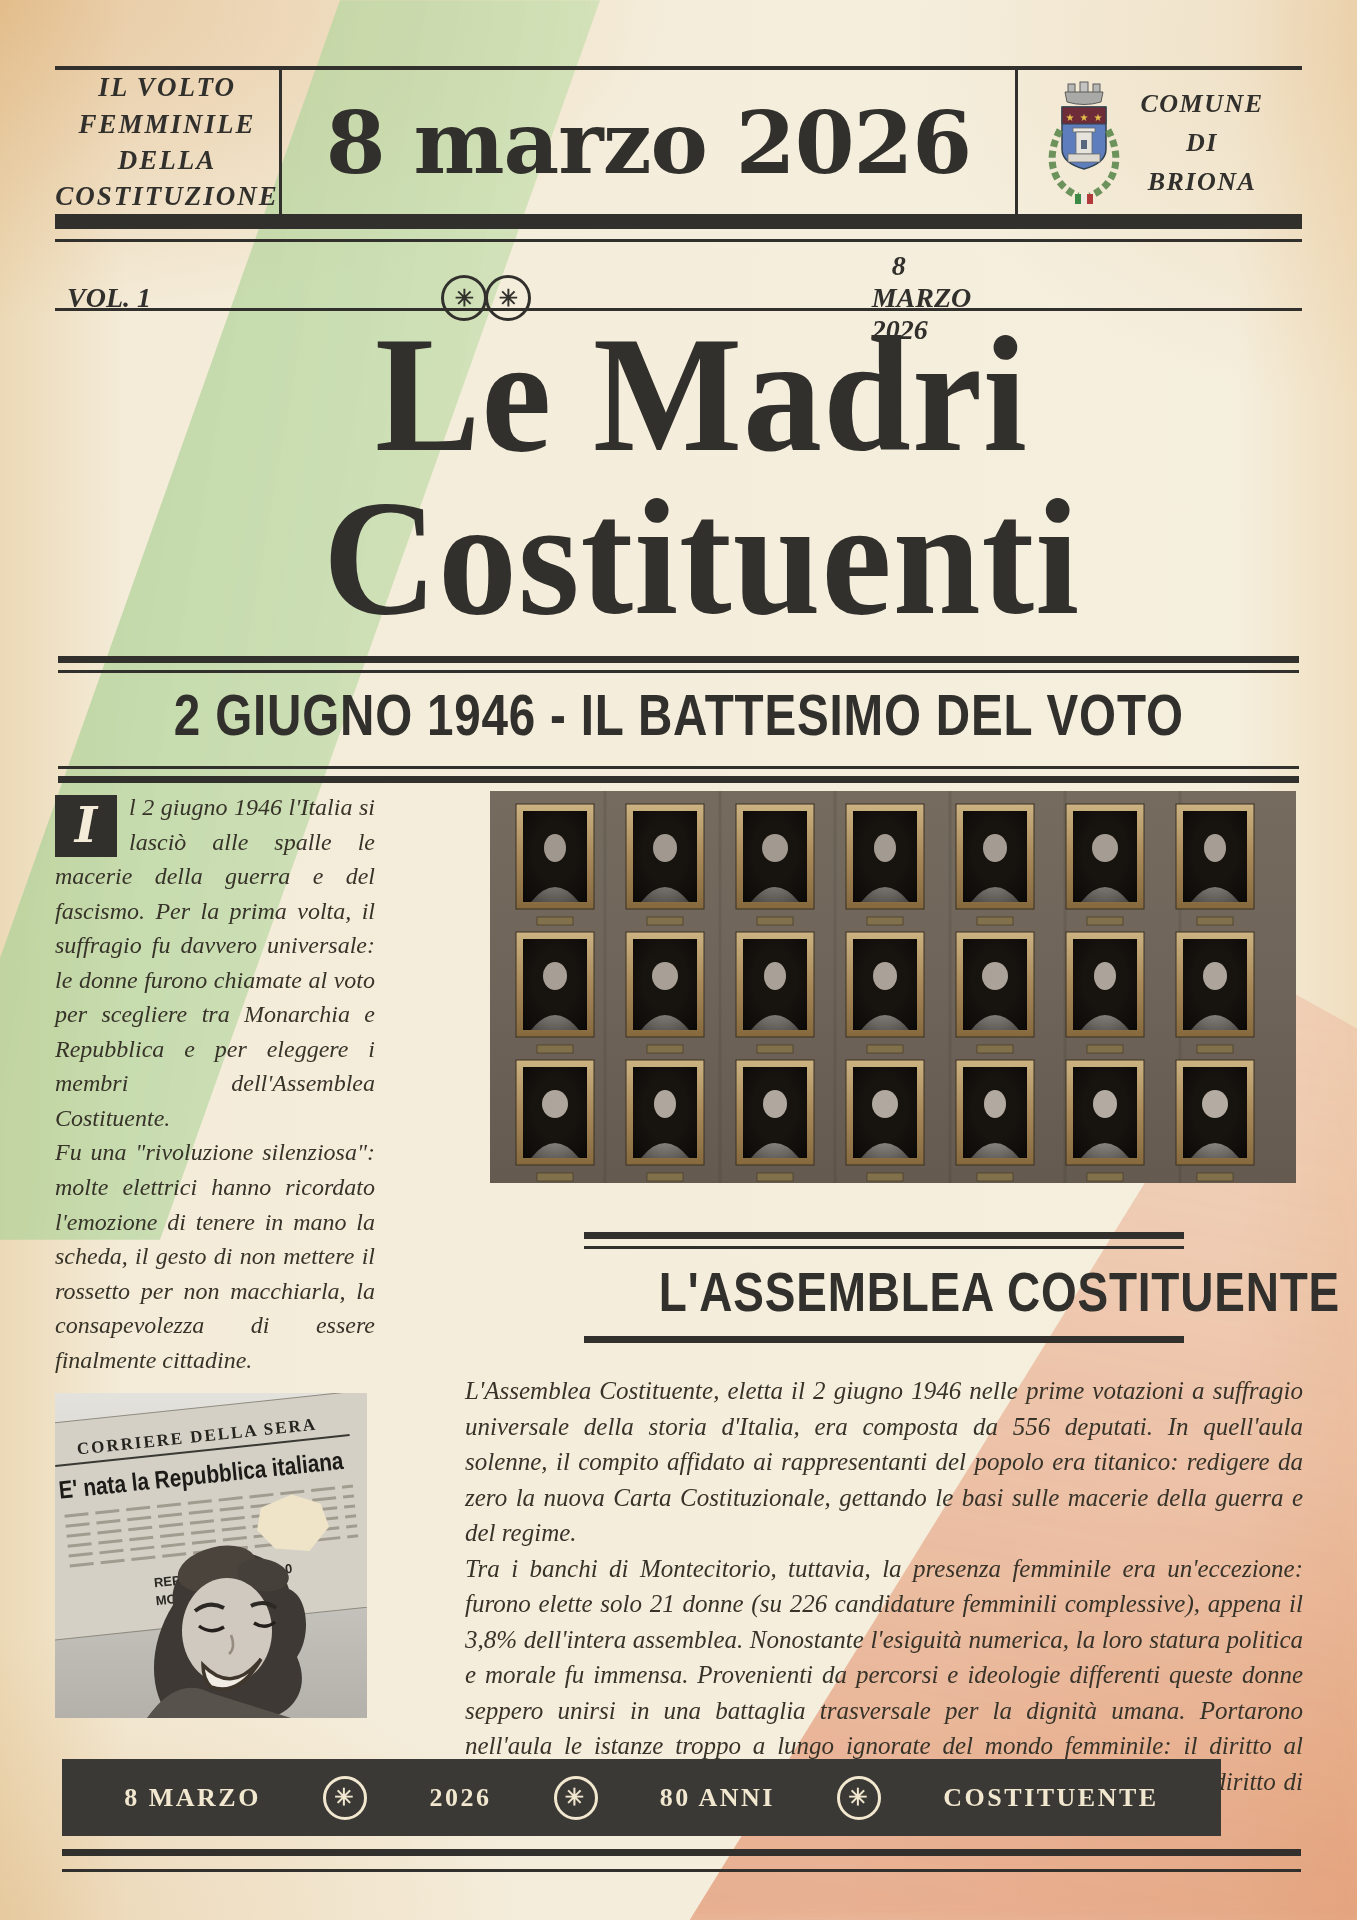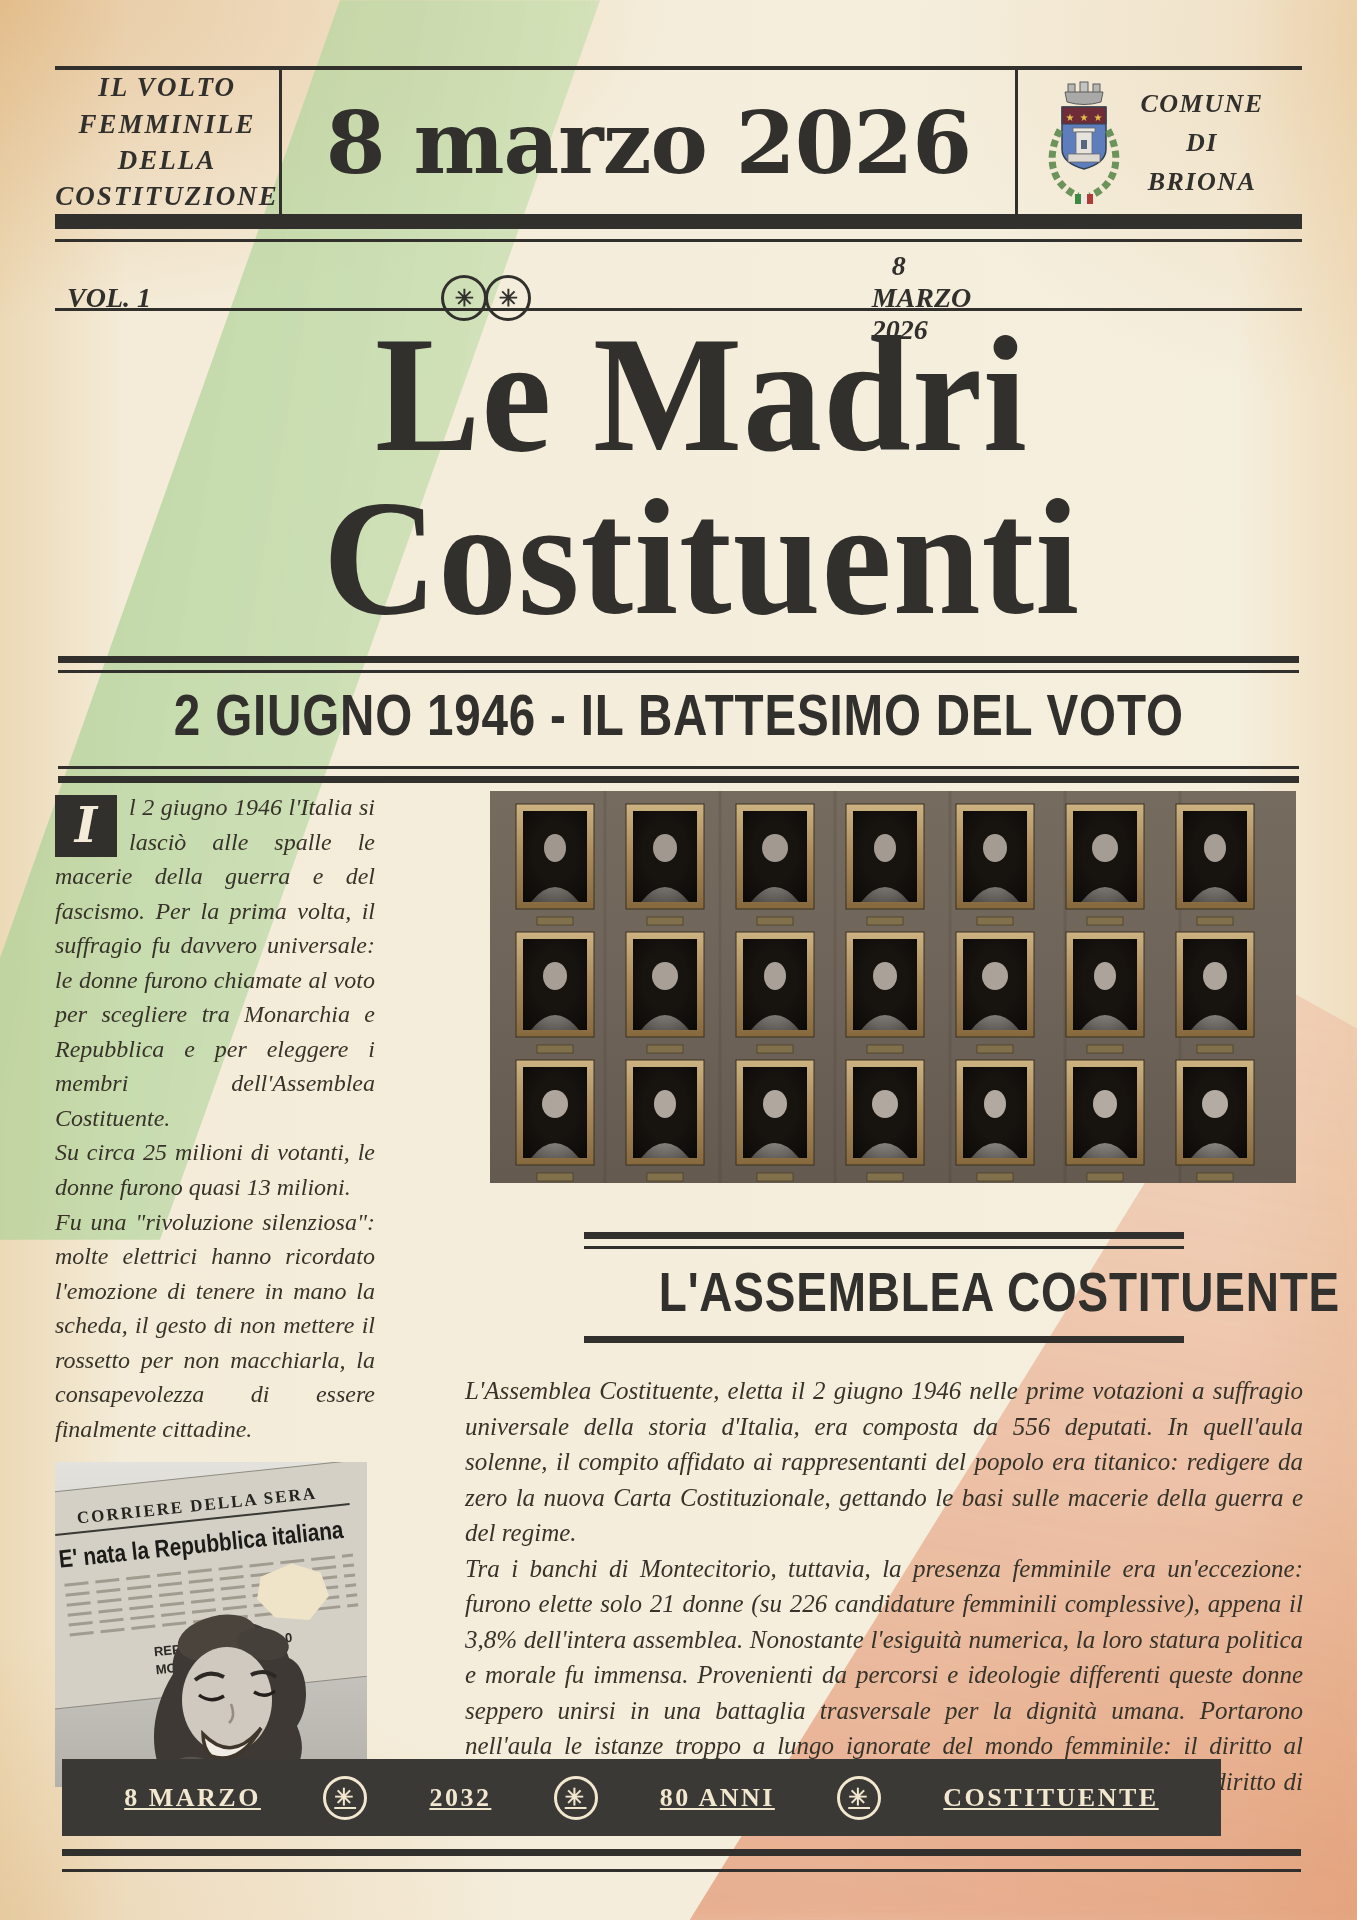--- a/index.html
+++ b/index.html
@@ -106,21 +106,21 @@
   .gallery{margin-left:25px; width:806px; height:392px;}
   .assembly-banner{width:600px; margin:49px auto 0; text-align:center;}
   .assembly-banner .rt{height:7px;} .assembly-banner .rn{height:3px; margin-top:7px;}
   .assembly-banner .rb{height:7px;}
   .assembly-title{font-size:56px; margin:10px 0 12px;}
   .col-right .body-wrap{margin-top:30px;}
   
   .footer-bar{
     position:absolute; top:1759px; left:62px; width:1159px; height:77px;
     background:var(--bar-dark,#3b3936); display:flex; align-items:center; justify-content:space-evenly;
-    color:var(--cream-text,#f2e7cf); font-weight:bold; font-size:26px; letter-spacing:2.5px;text-decoration:underline;
+    color:var(--cream-text,#f2e7cf); font-weight:bold; font-size:26px; letter-spacing:2.5px;
   }
   .footer-bar .sep{border-color:var(--cream-text,#f2e7cf); color:var(--cream-text,#f2e7cf); width:38px; height:38px;}
   .frule1{position:absolute; top:1849px; left:62px; width:1239px; height:7px; background:var(--ink,#32302c);}
   .frule2{position:absolute; top:1869px; left:62px; width:1239px; height:3px; background:var(--ink,#32302c);}
   
   .np-name{font-family:"Liberation Serif",serif; font-weight:bold; font-size:17px; letter-spacing:2px; fill:#26241f;}
   .np-head{font-family:"Liberation Sans",sans-serif; font-weight:bold; font-size:25px; fill:#1d1b18;}
   .np-res{font-family:"Liberation Sans",sans-serif; font-weight:bold; font-size:13px; fill:#2a2822;}
 </style>
 </head>
@@ -184,21 +184,20 @@
     <div class="rule r3"></div>
     <div class="banner-title"><span>2 GIUGNO 1946 - IL BATTESIMO DEL VOTO</span></div>
     <div class="rule r3b"></div>
     <div class="rule r7"></div>
   </div>
 
   <section class="col-left">
     <p class="body">
       <span class="dropcap">I</span><span>l 2 giugno 1946 l'Italia si lasciò alle spalle le macerie della guerra e del fascismo. Per la prima volta, il suffragio fu davvero universale: le donne furono chiamate al voto per scegliere tra Monarchia e Repubblica e per eleggere i membri dell'Assemblea Costituente.</span>
     </p>
-    <p class="body">Su circa 25 milioni di votanti, le donne furono quasi 13 milioni.</p>
     <p class="body">Fu una "rivoluzione silenziosa": molte elettrici hanno ricordato l'emozione di tenere in mano la scheda, il gesto di non mettere il rossetto per non macchiarla, la consapevolezza di essere finalmente cittadine.</p>
 
     <figure class="news-photo">
       <svg width="312" height="325" viewBox="0 0 312 325">
         <defs>
           <linearGradient id="skyg" x1="0" y1="0" x2="0" y2="1">
             <stop offset="0" stop-color="#e4e2dd"></stop>
               <stop offset="1" stop-color="#b4b1ab"></stop>
           </linearGradient>
         </defs>
@@ -392,21 +391,21 @@
 
     <div class="body-wrap">
       <p class="body">L'Assemblea Costituente, eletta il 2 giugno 1946 nelle prime votazioni a suffragio universale della storia d'Italia, era composta da 556 deputati. In quell'aula solenne, il compito affidato ai rappresentanti del popolo era titanico: redigere da zero la nuova Carta Costituzionale, gettando le basi sulle macerie della guerra e del regime.</p>
       <p class="body">Tra i banchi di Montecitorio, tuttavia, la presenza femminile era un'eccezione: furono elette solo 21 donne (su 226 candidature femminili complessive), appena il 3,8% dell'intera assemblea. Nonostante l'esiguità numerica, la loro statura politica e morale fu immensa. Provenienti da percorsi e ideologie differenti queste donne seppero unirsi in una battaglia trasversale per la dignità umana. Portarono nell'aula le istanze troppo a lungo ignorate del mondo femminile: il diritto al lavoro, la parità salariale, la protezione della maternità e la riforma del diritto di famiglia.</p>
     </div>
   </section>
 
   <footer class="footer-bar">
     <span>8 MARZO</span>
     <span class="sep">✳</span>
-    <span>2032</span>
+    <span>2026</span>
     <span class="sep">✳</span>
     <span>80 ANNI</span>
     <span class="sep">✳</span>
     <span>COSTITUENTE</span>
   </footer>
   <div class="frule1"></div>
   <div class="frule2"></div>
 </div>
 
 </body></html>

